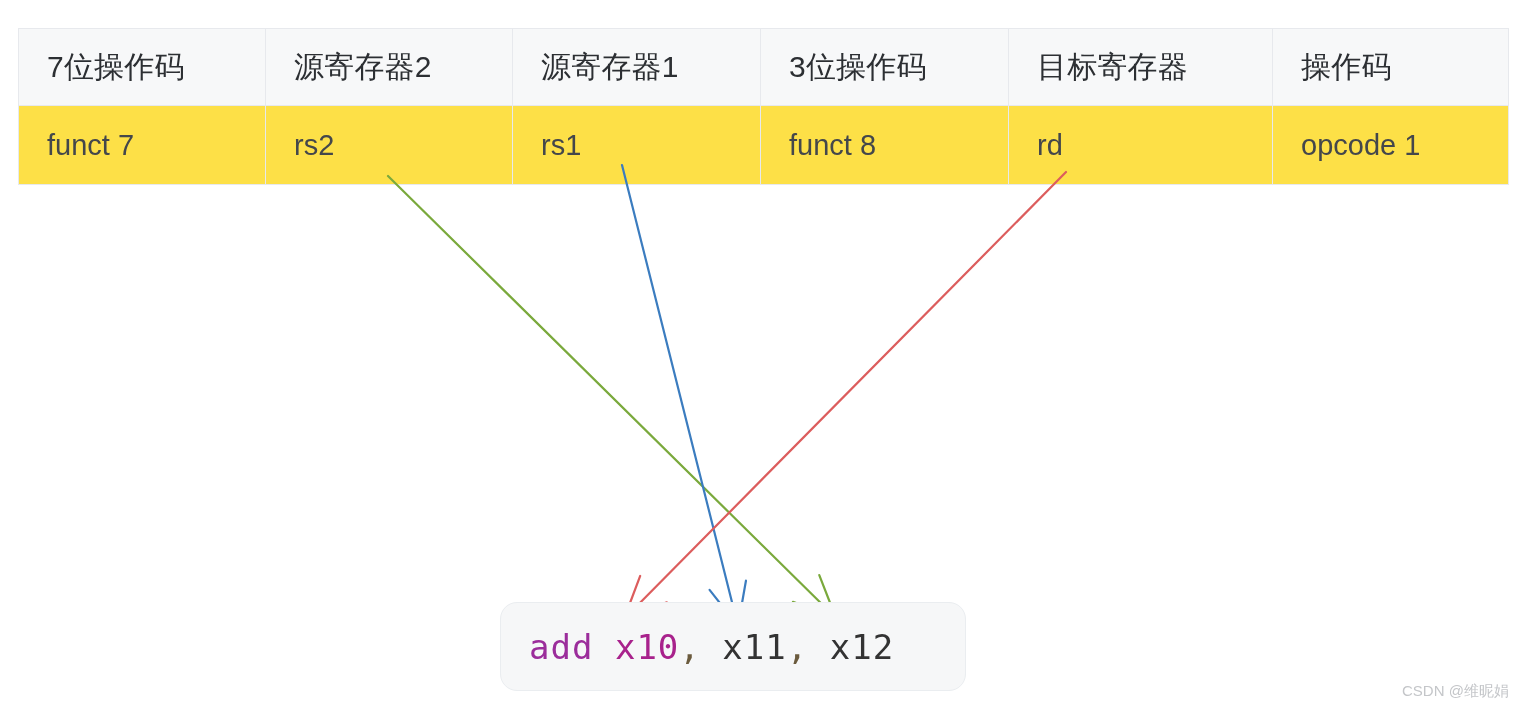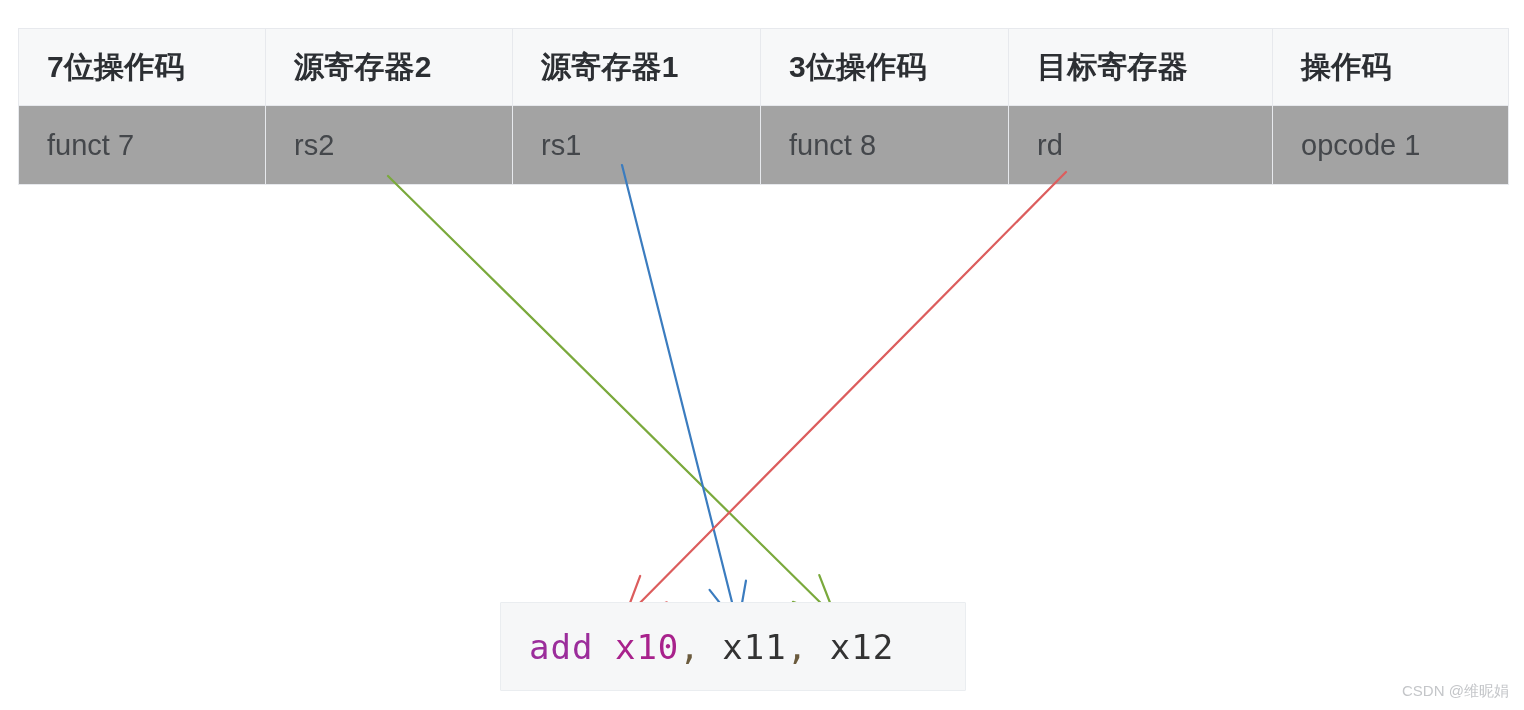--- a/index.html
+++ b/index.html
@@ -38,26 +38,26 @@
     border: 1px solid #e7e9ed;
     padding: 0 0 0 28px;
     text-align: left;
     vertical-align: middle;
     white-space: nowrap;
   }
   #instruction-table thead th {
     background: #f7f8f9;
     height: 76px;
     font-size: 30px;
-    font-weight: bold;
+    font-weight: normal;
     color: #2c2f33;
     letter-spacing: 0.2px;
   }
   #instruction-table tbody td {
-    background: #a3a3a3;
+    background: #fde047;
     height: 78px;
     font-size: 29px;
     font-weight: normal;
     color: #44474b;
   }
 
   
   #arrows-overlay {
     position: absolute;
     left: 0;
@@ -70,21 +70,21 @@
   
   #code-block {
     position: absolute;
     left: 500px;
     top: 602px;
     width: 466px;
     height: 89px;
     box-sizing: border-box;
     background: #f6f7f8;
     border: 1px solid #eaedf0;
-    border-radius: 1px;
+    border-radius: 17px;
     display: flex;
     align-items: center;
   }
   #code-line {
     padding-left: 28px;
     font-family: "DejaVu Sans Mono", "Liberation Mono", monospace;
     font-size: 34px;
     letter-spacing: 1px;
     line-height: 1;
     white-space: pre;

